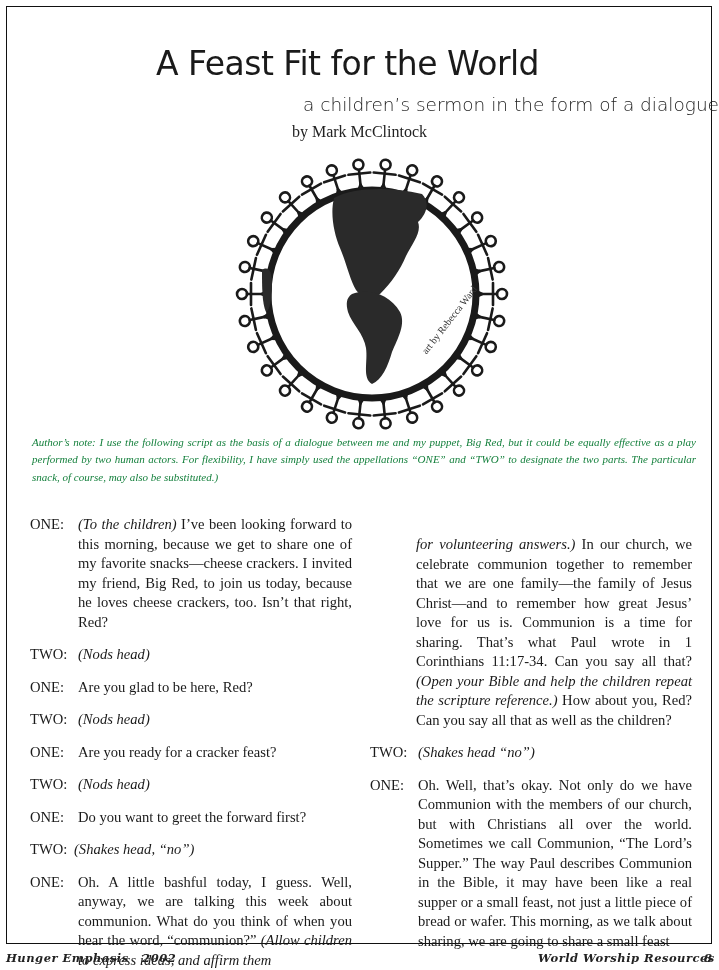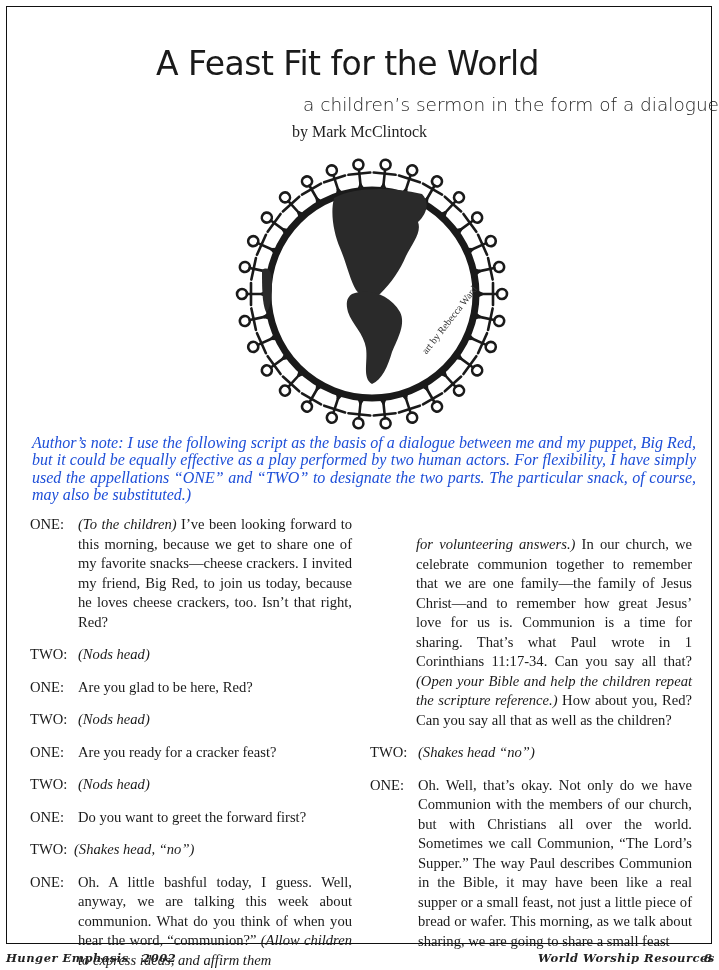--- a/index.html
+++ b/index.html
@@ -8,21 +8,21 @@
   .title { position:absolute; left:0; width:695px; top:44px; text-align:center;
     font-family:"DejaVu Sans", sans-serif; font-size:33px; letter-spacing:-0.5px; color:#1a1a1a; }
   .subtitle { position:absolute; left:0; width:719px; top:94px; text-align:right;
     font-family:"DejaVu Sans", sans-serif; font-weight:300; font-size:18.5px; color:#222; }
   .byline { position:absolute; left:0; width:719px; top:123px; text-align:center;
     font-family:"Liberation Serif", serif; font-size:16px; color:#222; }
   .art { position:absolute; left:222px; top:152px; width:296px; height:280px; }
   .credit { position:absolute; left:428px; top:345px; transform:rotate(-52deg); transform-origin:left bottom;
     font-family:"Liberation Serif", serif; font-size:10px; color:#333; white-space:nowrap; }
   .note { position:absolute; left:32px; top:434px; width:664px;
-    font-family:"Liberation Serif", serif; font-style:italic; font-size:16px; line-height:17.4px; text-align:justify; color:#1d4ed8; }
+    font-family:"Liberation Serif", serif; font-style:italic; font-size:11px; line-height:17.4px; text-align:justify; color:#15803d; }
   .col { position:absolute; font-family:"Liberation Serif", serif; font-size:14.6px; line-height:19.5px; color:#1a1a1a; }
   .col.left { left:30px; top:515px; width:322px; }
   .col.right { left:370px; top:513px; width:322px;margin-top:22px; }
   .entry { display:flex; margin-bottom:13px; }
   .speaker { flex:0 0 48px; }
   .speech { flex:1; text-align:justify; }
   .cont { padding-left:46px; text-align:justify; margin-bottom:13px; }
   i { font-style:italic; }
   .footer { position:absolute; top:951px; font-family:"DejaVu Serif", serif; font-style:italic; font-weight:bold; font-size:11.5px; color:#222; letter-spacing:0.5px; }
   .footer.left { left:6px; }

